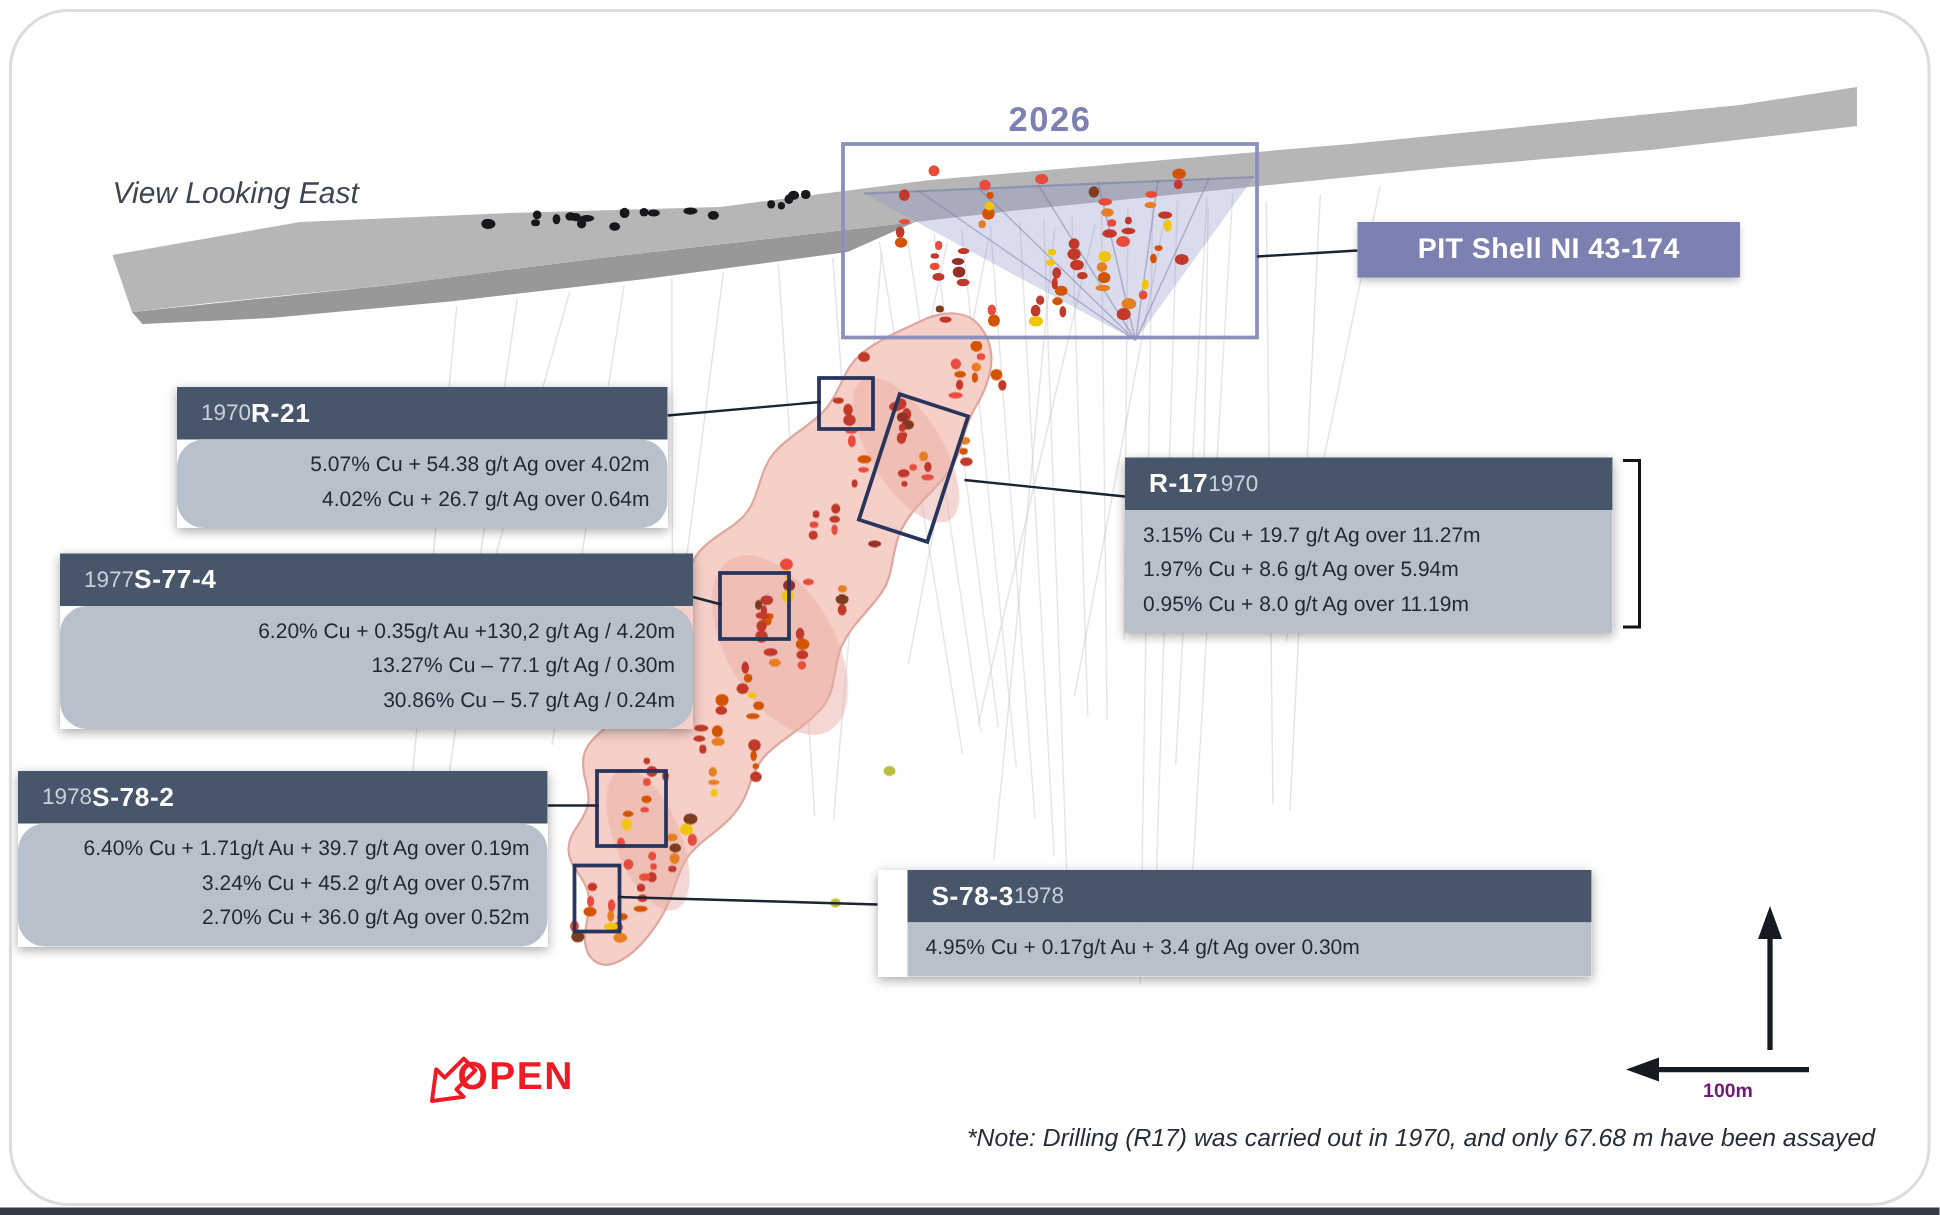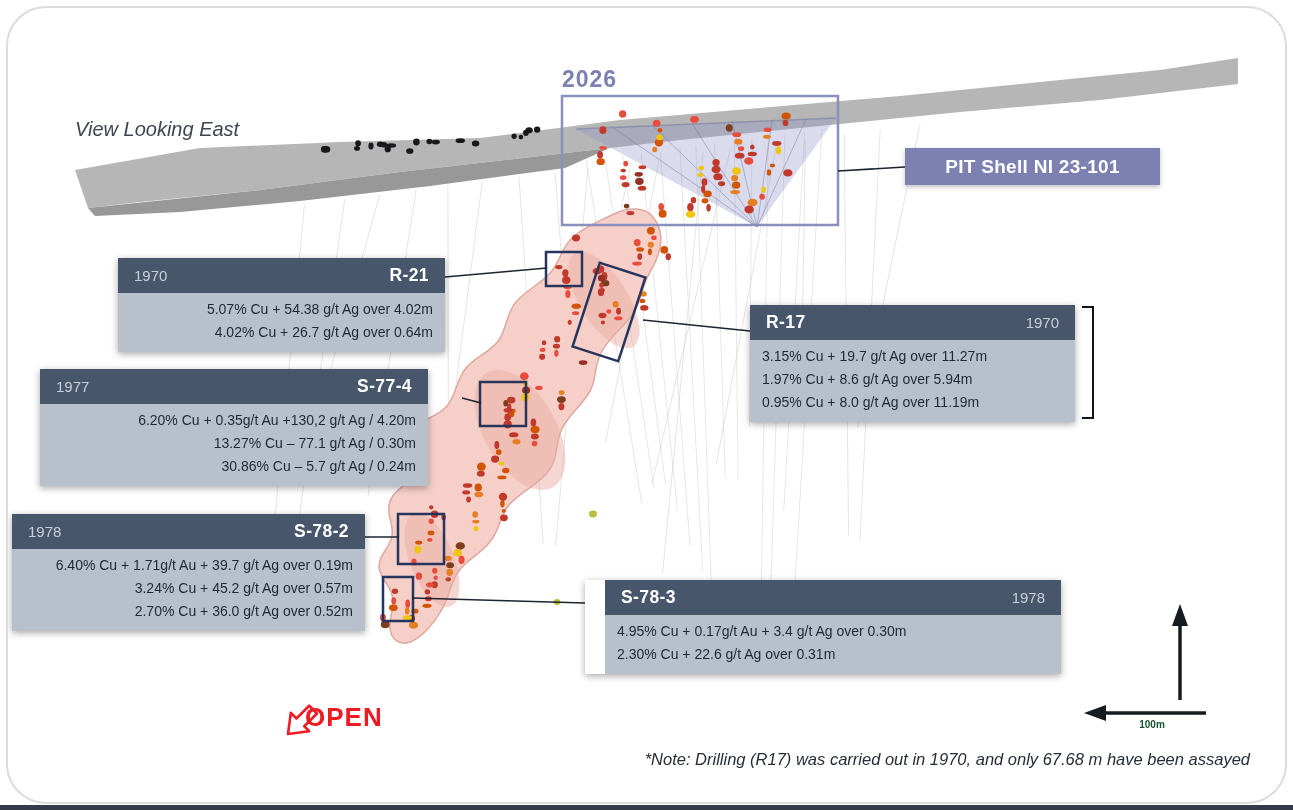--- a/index.html
+++ b/index.html
@@ -1,32 +1,32 @@
 <!DOCTYPE html>
 <html><head>
 <meta charset="utf-8">
 <style>
   html,body{margin:0;padding:0;background:#ffffff;font-family:"Liberation Sans",sans-serif;}
   .stage{position:relative;width:1293px;height:810px;background:#ffffff;overflow:hidden;}
   .frame{position:absolute;inset:6px;border:2px solid #dcdcdc;border-radius:40px;pointer-events:none;}
   .bottom-bar{position:absolute;left:0;right:0;bottom:0;height:5px;background:#343a46;}
   svg.scene{position:absolute;left:0;top:0;}
   .view-title{position:absolute;left:75px;top:118px;font-style:italic;font-size:20px;color:#3e4450;font-weight:500;}
-  .pit-year{position:absolute;left:562px;top:66px;width:276px;text-align:left;color:#7d81b1;font-weight:bold;font-size:23px;letter-spacing:1px;}
+  .pit-year{position:absolute;left:562px;top:66px;width:276px;text-align:center;color:#7d81b1;font-weight:bold;font-size:23px;letter-spacing:1px;}
   .pit-shell-label{position:absolute;left:905px;top:148px;width:255px;height:37px;background:#7d81b1;color:#ffffff;
     font-weight:bold;font-size:19px;display:flex;align-items:center;justify-content:center;box-shadow:0 2px 5px rgba(0,0,0,.25);letter-spacing:.3px;}
   .callout{position:absolute;box-shadow:0 2px 7px rgba(0,0,0,.35);}
-  .callout-header{background:#47566b;color:#fff;display:flex;justify-content:space-between;align-items:center;padding:0 16px;height:35px;}
+  .callout-header{background:#47566b;color:#fff;display:flex;justify-content:flex-start;align-items:center;padding:0 16px;height:35px;}
   .callout-header .year{color:#c9d0da;font-size:15px;font-weight:normal;}
   .callout-header .hole{font-weight:bold;font-size:17.5px;letter-spacing:.4px;}
   .callout-body{background:#b7c0cb;color:#1f2733;padding:5px 12px 8px;line-height:23px;font-size:14px;}
-  .callout-body.align-right{text-align:right;}
+  .callout-body.align-right{text-align:right;border-radius:18px;}
   .highlight{position:absolute;left:1100px;top:324px;width:193px;text-align:center;font-weight:bold;font-size:21px;color:#0c1118;line-height:27px;}
   .open-label{position:absolute;left:305px;top:675px;color:#ed1c24;font-weight:bold;font-size:26px;letter-spacing:1px;margin-top:27px;}
-  .scale-label{position:absolute;left:1112px;top:719px;width:80px;text-align:center;font-weight:bold;font-size:10px;color:#14532d;}
+  .scale-label{position:absolute;left:1112px;top:719px;width:80px;text-align:center;font-weight:bold;font-size:13px;color:#701a75;}
   .footnote{position:absolute;left:330px;top:750px;width:920px;text-align:right;font-style:italic;font-size:16.5px;color:#272d38;font-weight:500;}
 </style>
 </head>
 <body>
 
 <div class="stage">
 
   <svg id="scene" class="scene" width="1293" height="810" viewBox="0 0 1293 810">
 
     <path d="M75,170 L200,148 L340,142 L480,138 L620,120 L760,108 L900,96 L1040,82 L1160,70 L1238,58 L1238,84 L1100,100 L960,112 L820,126 L680,140 L540,156 L400,172 L260,190 L140,202 L88,208 Z" fill="#b6b6b6"></path>
@@ -327,21 +327,21 @@
       <polygon points="1084,713 1106,705 1106,721" stroke="none"></polygon>
     </g>
 
     <g transform="translate(300,722) rotate(45)">
       <path d="M -5,-18 L 6,-18 L 6,0 L 13,0 L 0,17 L -13,0 L -5,0 Z" fill="none" stroke="#ed1c24" stroke-width="2.6" stroke-linejoin="round"></path>
     </g>
   </svg>
 
   <div class="view-title">View Looking East</div>
   <div class="pit-year">2026</div>
-  <div class="pit-shell-label">PIT Shell NI 23-101</div>
+  <div class="pit-shell-label">PIT Shell NI 43-174</div>
 
   <div class="callout" style="left:118px;top:258px;width:327px;">
     <div class="callout-header">
       <span class="year">1970</span>
       <span class="hole">R-21</span>
     </div>
     <div class="callout-body align-right">
       <div>5.07% Cu + 54.38 g/t Ag over 4.02m</div>
       <div>4.02% Cu + 26.7 g/t Ag over 0.64m</div>
     </div>
@@ -352,21 +352,21 @@
       <span class="hole">R-17</span>
       <span class="year">1970</span>
     </div>
     <div class="callout-body">
       <div>3.15% Cu + 19.7 g/t Ag over 11.27m</div>
       <div>1.97% Cu + 8.6 g/t Ag over 5.94m</div>
       <div>0.95% Cu + 8.0 g/t Ag over 11.19m</div>
     </div>
   </div>
 
-  <div class="callout" style="left:40px;top:369px;width:388px;">
+  <div class="callout" style="left:40px;top:369px;width:422px;">
     <div class="callout-header">
       <span class="year">1977</span>
       <span class="hole">S-77-4</span>
     </div>
     <div class="callout-body align-right">
       <div>6.20% Cu + 0.35g/t Au +130,2 g/t Ag / 4.20m</div>
       <div>13.27% Cu – 77.1 g/t Ag / 0.30m</div>
       <div>30.86% Cu – 5.7 g/t Ag / 0.24m</div>
     </div>
   </div>
@@ -383,21 +383,20 @@
     </div>
   </div>
 
   <div class="callout" style="left:585px;top:580px;width:456px;padding-left:20px;">
     <div class="callout-header">
       <span class="hole">S-78-3</span>
       <span class="year">1978</span>
     </div>
     <div class="callout-body">
       <div>4.95% Cu + 0.17g/t Au + 3.4 g/t Ag over 0.30m</div>
-      <div>2.30% Cu + 22.6 g/t Ag over 0.31m</div>
     </div>
   </div>
 
 
   <div class="open-label">OPEN</div>
   <div class="scale-label">100m</div>
   <div class="footnote">*Note: Drilling (R17) was carried out in 1970, and only 67.68 m have been assayed</div>
 
   <div class="frame"></div>
   <div class="bottom-bar"></div>

